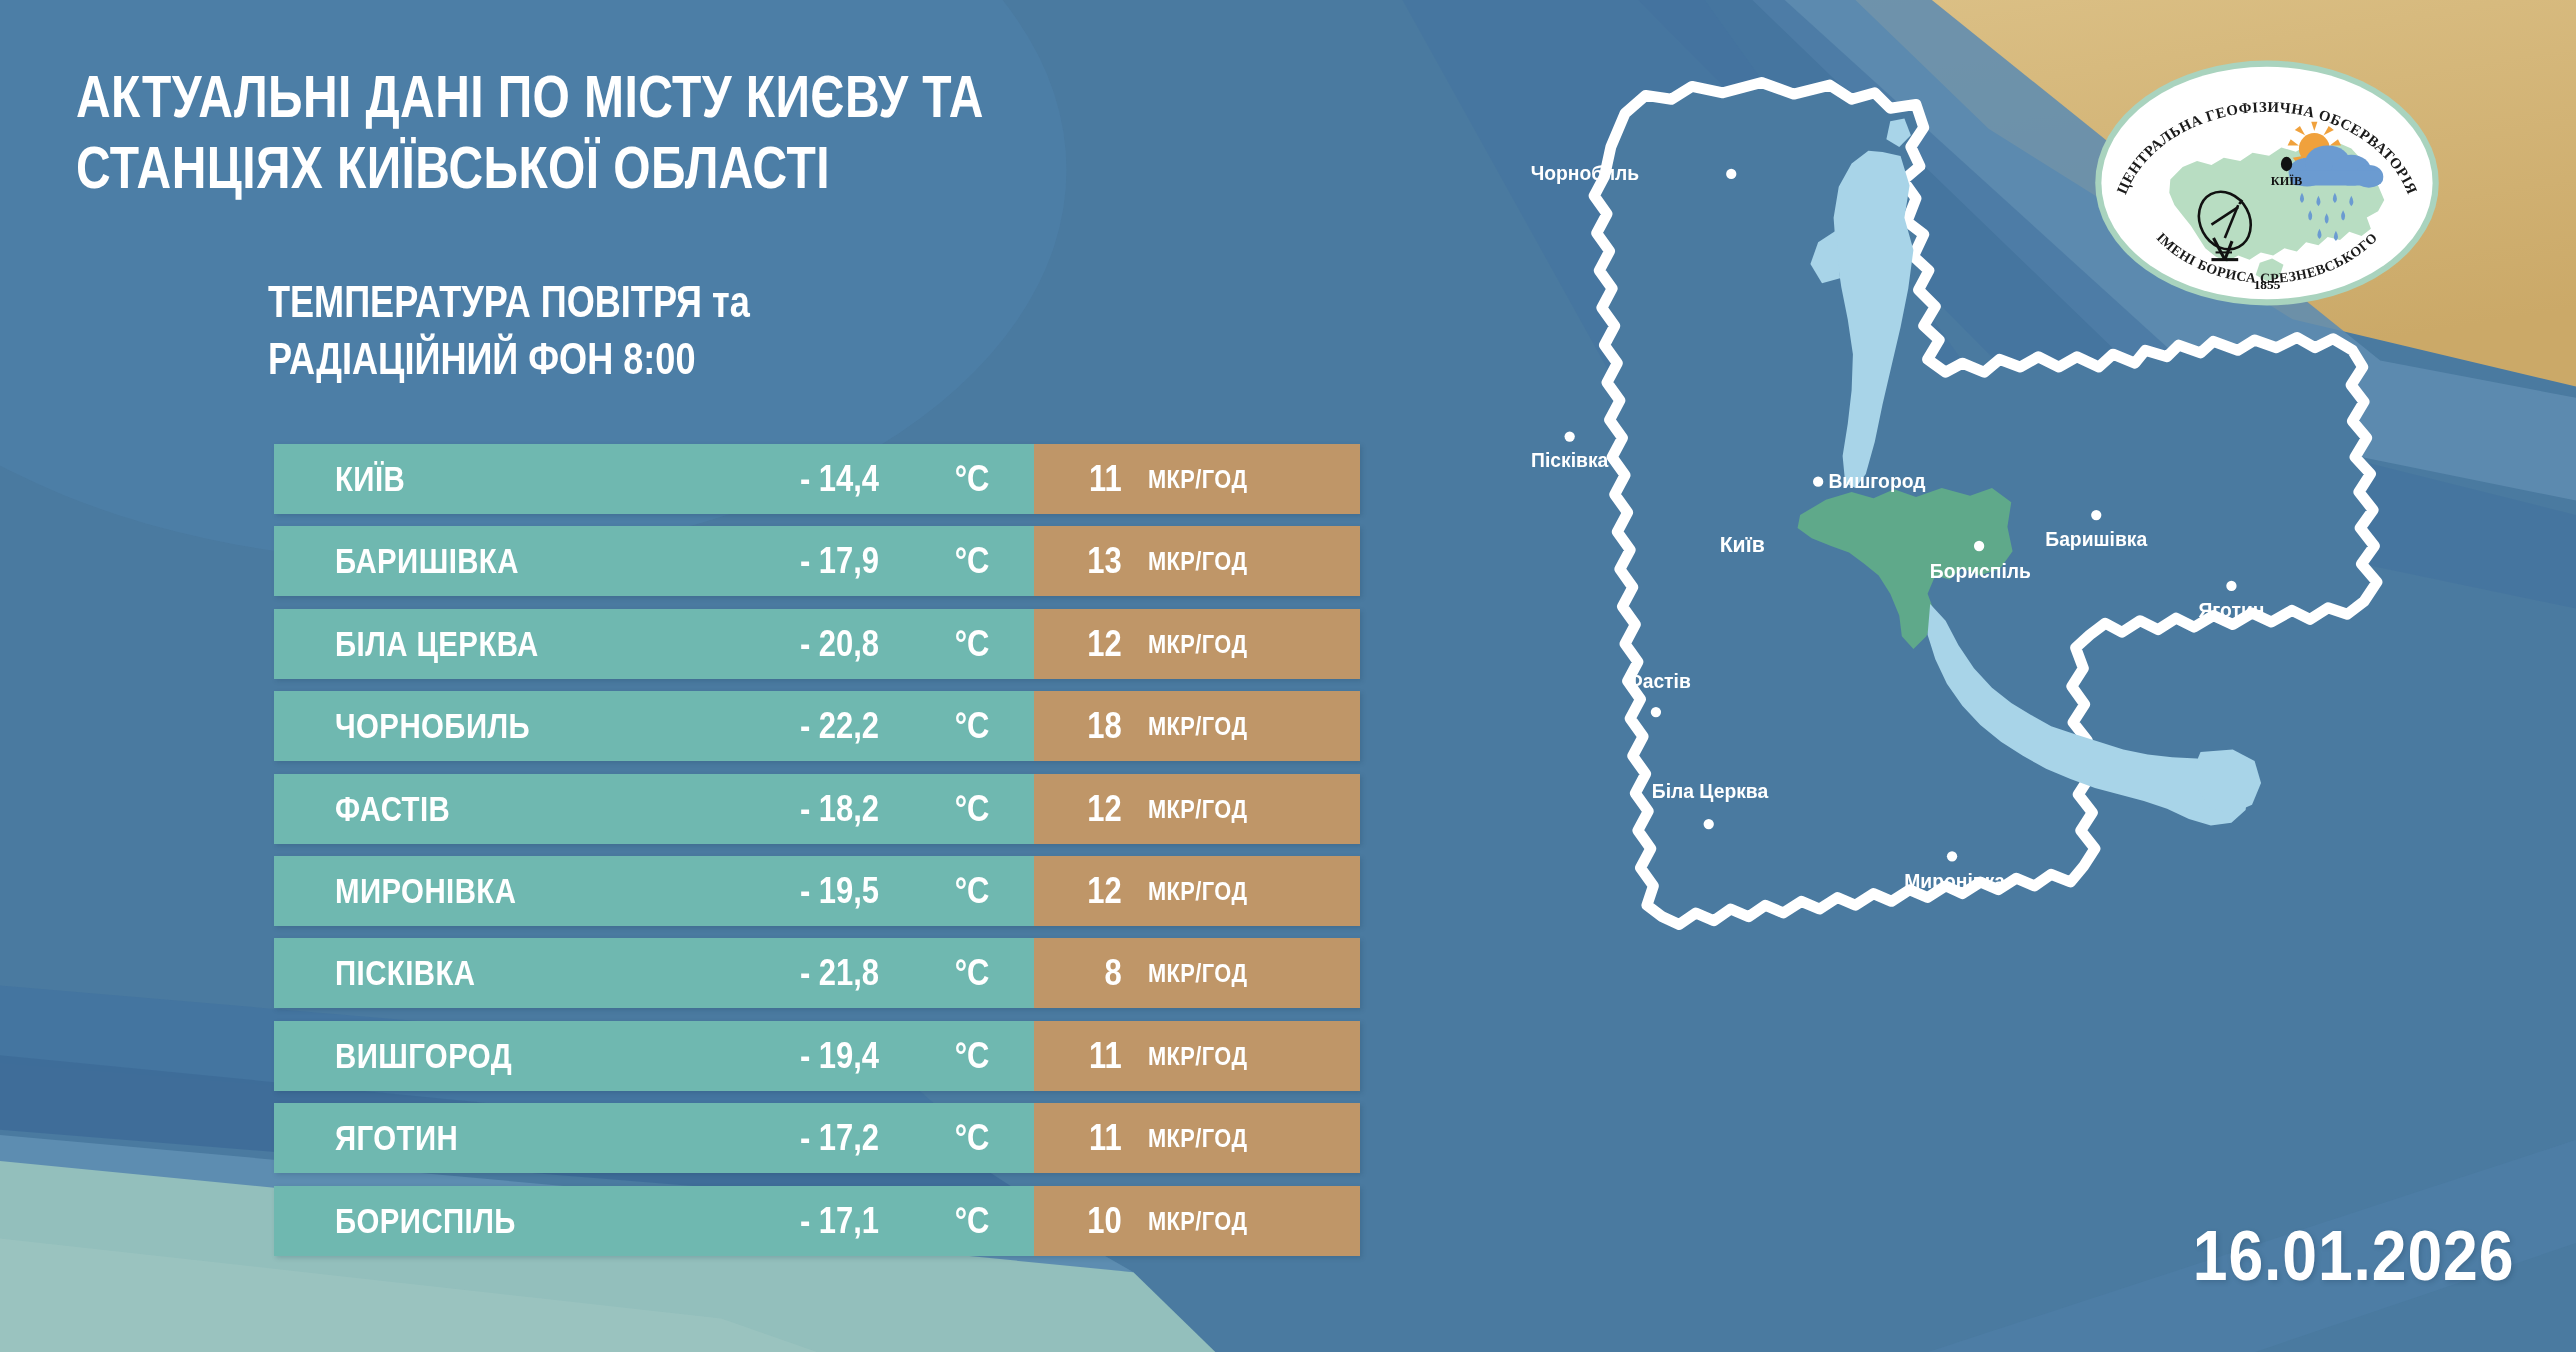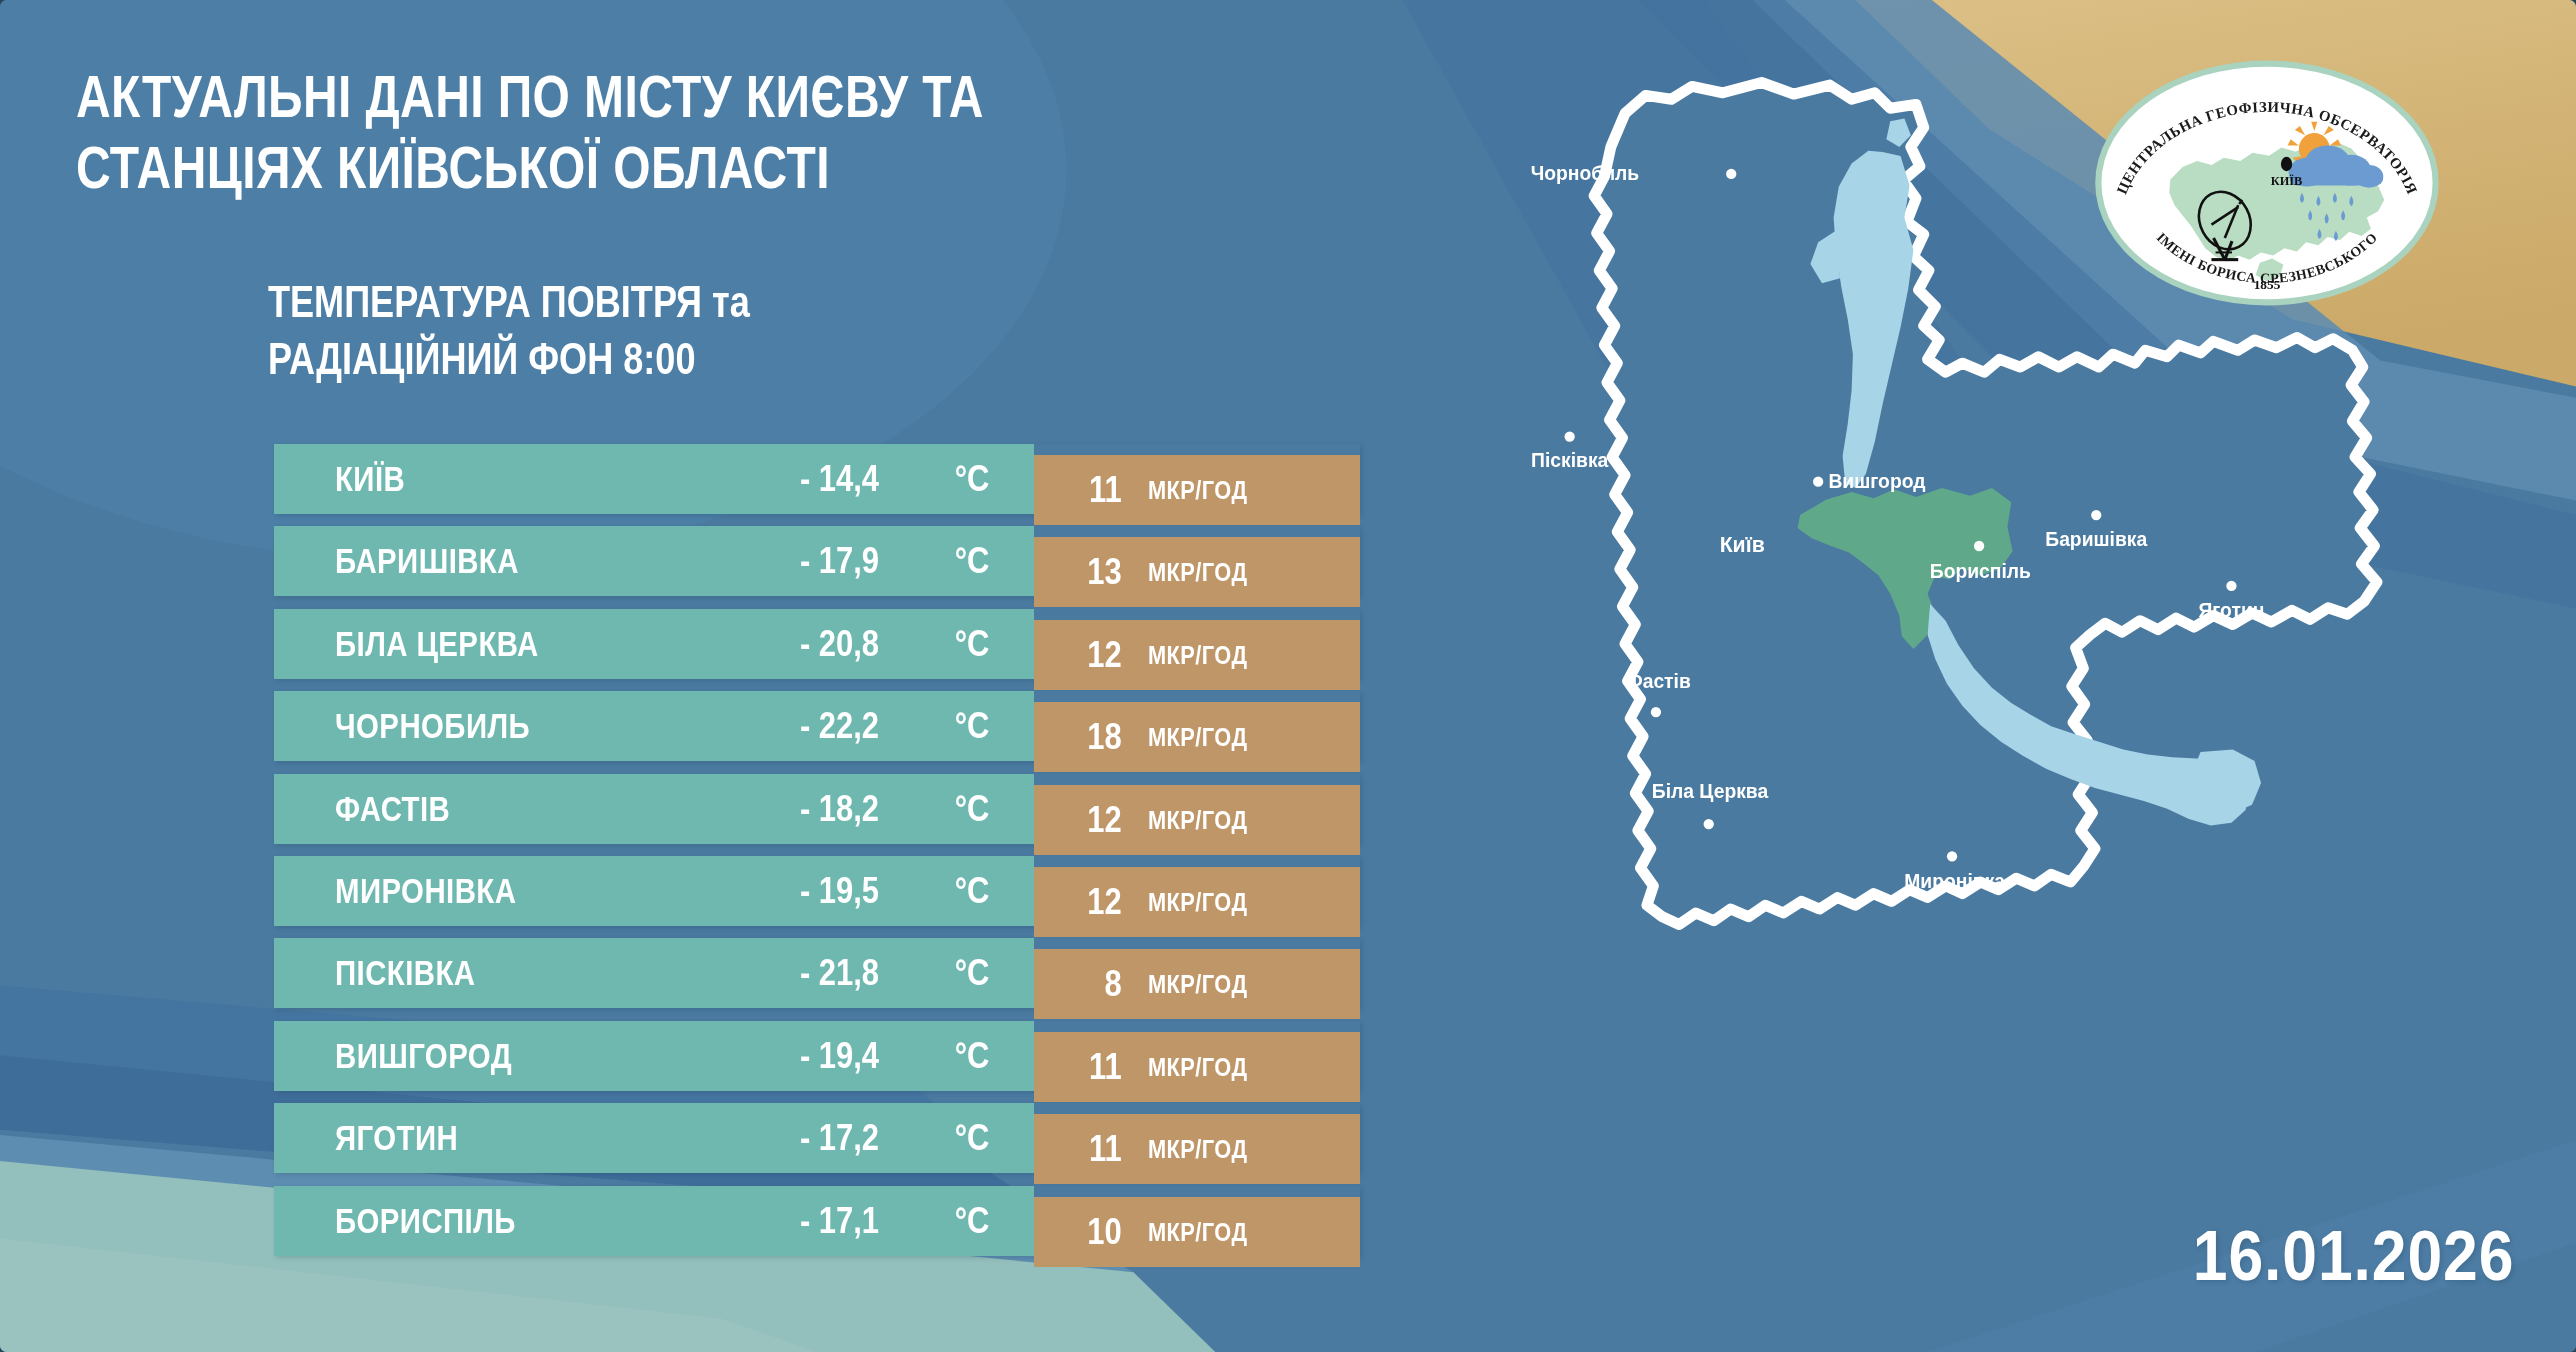--- a/index.html
+++ b/index.html
@@ -1,21 +1,20 @@
 <!DOCTYPE html>
 <html lang="uk" style="font-size:8.2px"><head>
 <meta charset="utf-8">
 <title>Weather Infographic</title>
 <style>
   html,body{margin:0;padding:0;background:#2c4257;}
   #stage{
     position:relative;width:2576px;height:1352px;overflow:hidden;
     font-family:"Liberation Sans","DejaVu Sans",sans-serif;
     background:#4A7AA0;
-    border-radius:7px;
   }
   
   .bg-layer{position:absolute;inset:0;pointer-events:none;}
   .bg-layer svg{display:block;width:100%;height:100%;}
 
   
   #left-col{position:absolute;left:0;top:0;width:1417px;height:1352px;}
 
   #page-title{
     position:absolute;left:76px;top:62px;width:1288px;
@@ -53,21 +52,21 @@
     transform-origin:right center;
     color:#fff;font-weight:bold;font-size:36px;white-space:nowrap;
   }
   .unit-c{
     position:absolute;right:45px;top:50%;transform:translateY(-50%) scaleX(0.86);
     transform-origin:right center;
     color:#fff;font-weight:bold;font-size:36px;white-space:nowrap;
   }
   .cell-right{
     position:relative;width:326px;height:100%;
-    background:#BF9668;display:flex;align-items:center;margin-top:11px;
+    background:#BF9668;display:flex;align-items:center;
   }
   .rad-value{
     position:absolute;left:0;width:98px;top:50%;transform:translateY(-50%) scaleX(0.86);
     transform-origin:center center;
     color:#fff;font-weight:bold;font-size:36px;text-align:right;padding-right:4.1px;
     box-sizing:border-box;
   }
   .rad-unit{
     position:absolute;left:114px;top:50%;transform:translateY(-50%) scaleX(0.84);
     transform-origin:left center;

